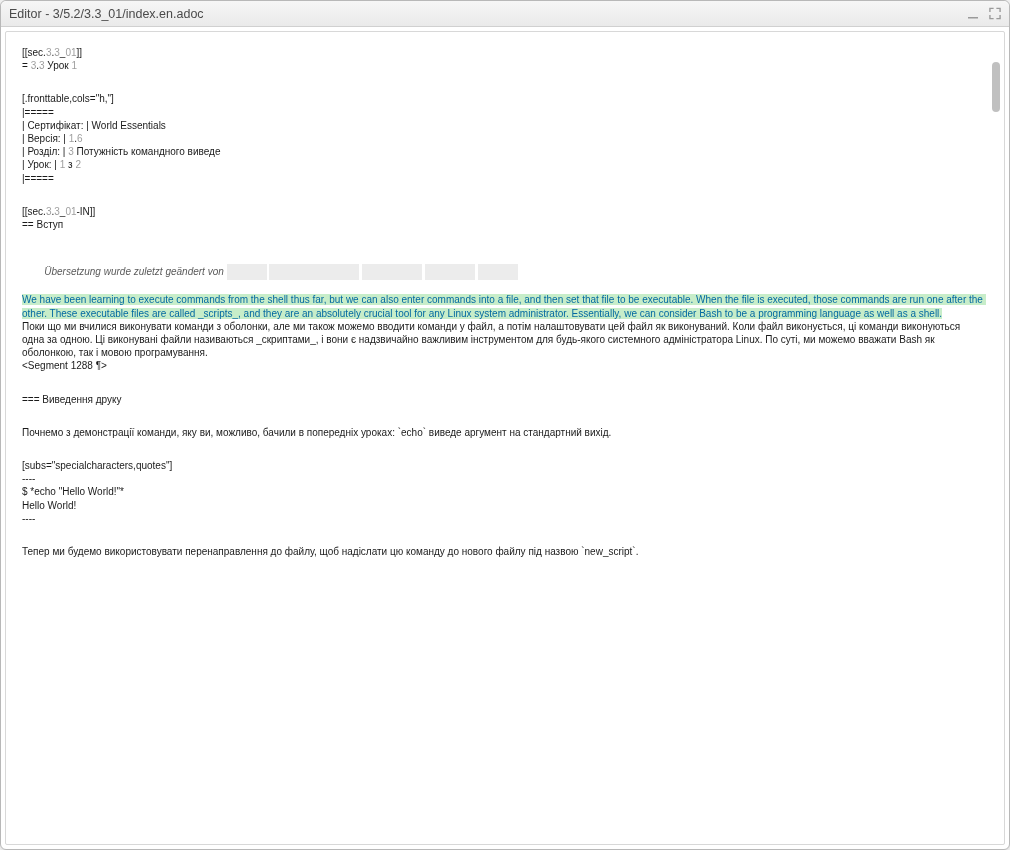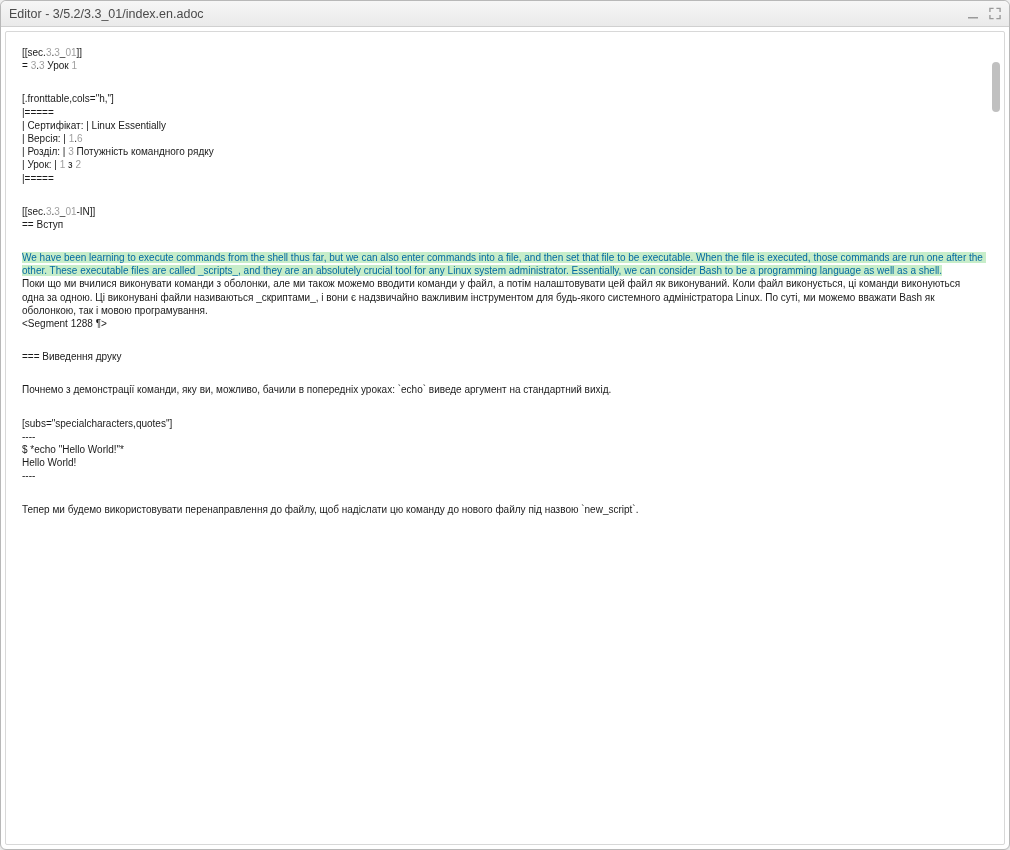--- a/index.html
+++ b/index.html
@@ -130,39 +130,42 @@
     <div class="editor">
 
       <div class="line"><span>[[sec.</span><span class="num">3</span><span>.</span><span class="num">3</span><span>_</span><span class="num">01</span><span>]]</span></div>
 
       <div class="line"><span>= </span><span class="num">3</span><span>.</span><span class="num">3</span><span> Урок </span><span class="num">1</span></div>
 
       <div class="blank"></div>
 
       <div class="line">[.fronttable,cols="h,"]</div>
       <div class="line">|=====</div>
-      <div class="line">| Сертифікат: | Linux Essentially</div>
+      <div class="line">| Сертифікат: | World Essentials</div>
 
       <div class="line"><span>| Версія: | </span><span class="num">1</span><span>.</span><span class="num">6</span></div>
 
-      <div class="line"><span>| Розділ: | </span><span class="num">3</span><span> Потужність командного рядку</span></div>
+      <div class="line"><span>| Розділ: | </span><span class="num">3</span><span> Потужність командного виведе</span></div>
 
 
       <div class="line"><span>| Урок: | </span><span class="num">1</span><span> з </span><span class="num">2</span></div>
 
       <div class="line">|=====</div>
 
       <div class="blank"></div>
 
       <div class="line"><span>[[sec.</span><span class="num">3</span><span>.</span><span class="num">3</span><span>_</span><span class="num">01</span><span>-IN]]</span></div>
 
       <div class="line">== Вступ</div>
 
       <div class="blank"></div>
 
+      <div class="line">
+        <span class="italic-meta">Übersetzung wurde zuletzt geändert von </span><span class="redacted" style="width:40px"></span> <span class="redacted" style="width:90px"></span> <span class="redacted" style="width:60px"></span> <span class="redacted" style="width:50px"></span> <span class="redacted" style="width:40px"></span>
+      </div>
 
       <div class="line"><span class="highlight">We have been learning to execute commands from the shell thus far, but we can also enter commands into a file, and then set that file to be executable. When the file is executed, those commands are run one after the other. These executable files are called _scripts_, and they are an absolutely crucial tool for any Linux system administrator. Essentially, we can consider Bash to be a programming language as well as a shell.</span></div>
 
       <div class="line">Поки що ми вчилися виконувати команди з оболонки, але ми також можемо вводити команди у файл, а потім налаштовувати цей файл як виконуваний. Коли файл виконується, ці команди виконуються одна за одною. Ці виконувані файли називаються _скриптами_, і вони є надзвичайно важливим інструментом для будь-якого системного адміністратора Linux. По суті, ми можемо вважати Bash як оболонкою, так і мовою програмування.</div>
 
       <div class="line segment-tag">&lt;Segment 1288 ¶&gt;</div>
 
       <div class="blank"></div>
 
       <div class="line">=== Виведення друку</div>

